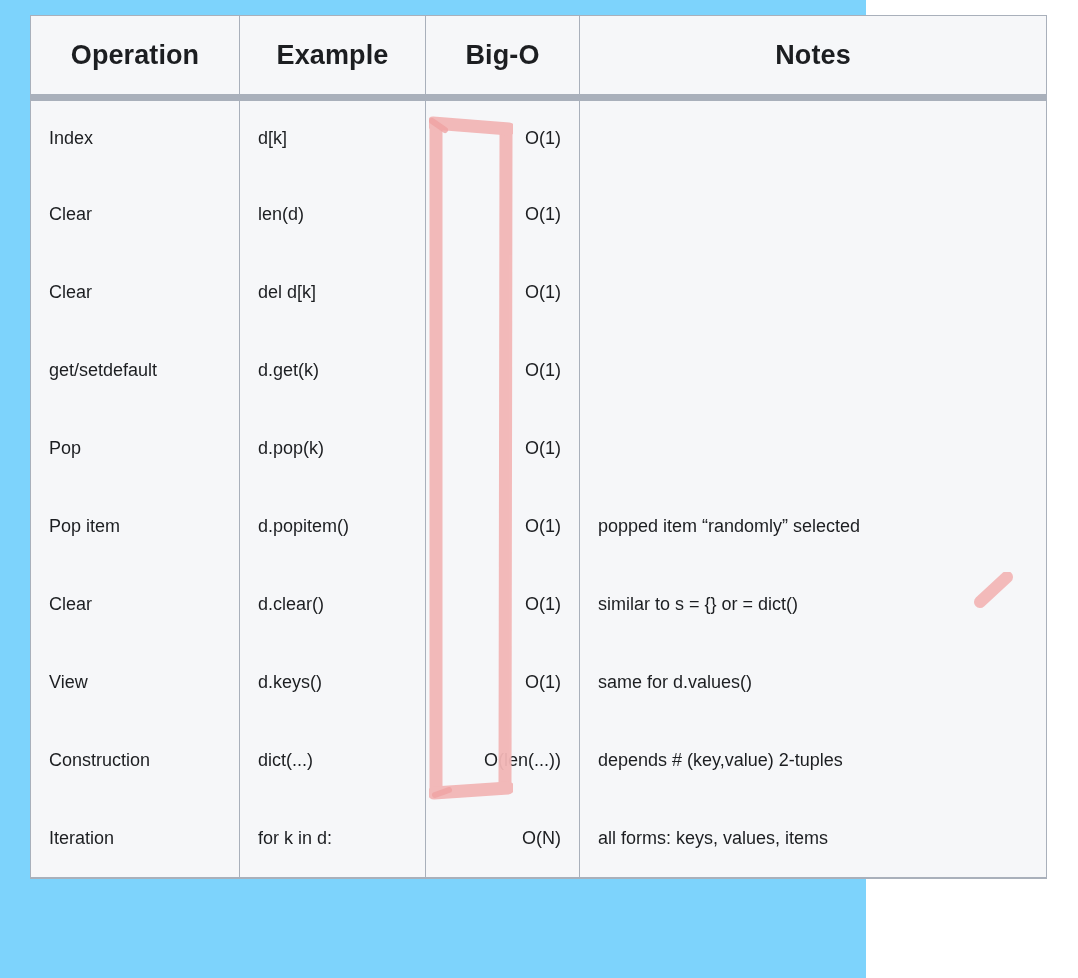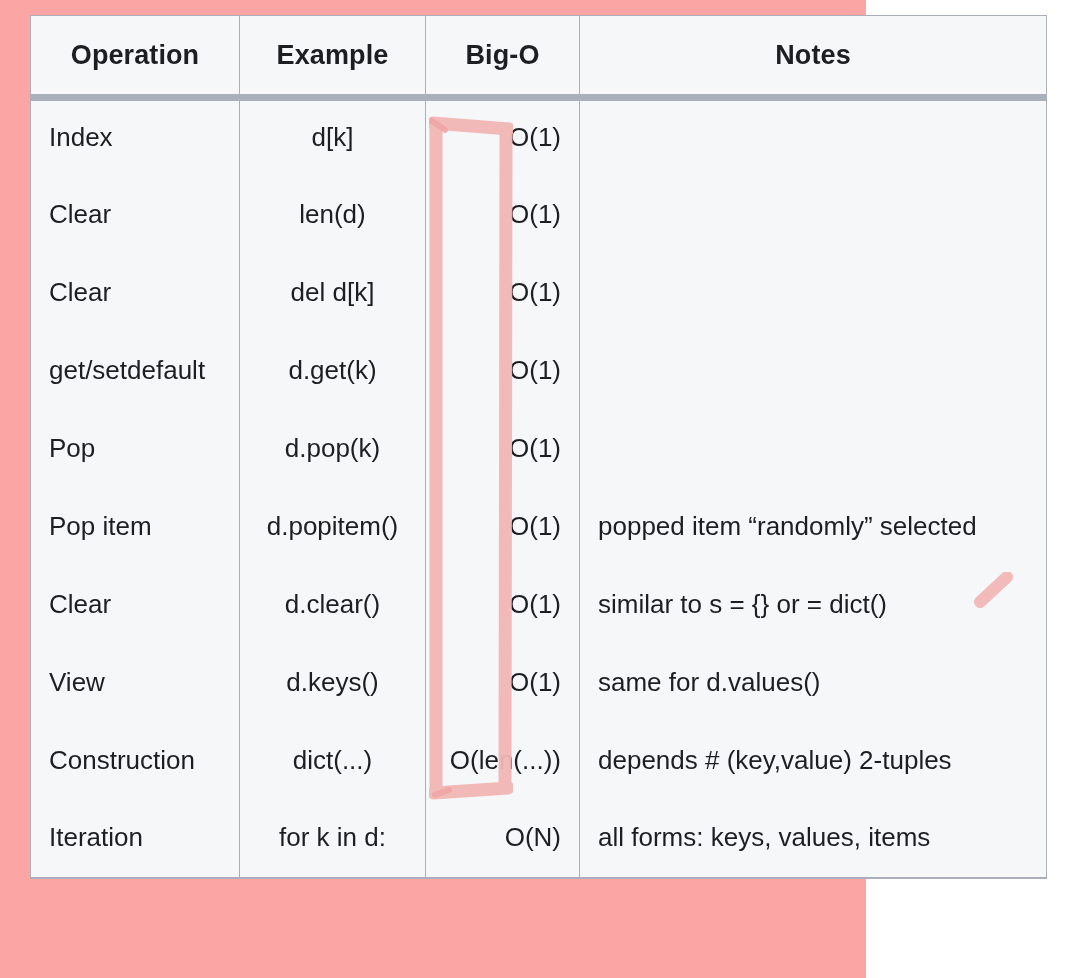--- a/index.html
+++ b/index.html
@@ -12,21 +12,21 @@
     height: 978px;
     font-family: "Liberation Sans", sans-serif;
     overflow: hidden;
     position: relative;
   }
 
   .page {
     position: relative;
     width: 866px;
     height: 978px;
-    background: #fca5a5;
+    background: #7dd3fc;
   }
 
   .table-wrap {
     position: absolute;
     left: 30px;
     top: 15px;
     width: 1016px;
     height: 945px;
   }
 
@@ -56,35 +56,35 @@
     font-weight: bold;
     text-align: center;
     vertical-align: middle;
     letter-spacing: 0.1px;
     border-bottom: 7px solid #a9b0bb;
     padding: 0 8px;
   }
 
   table.bigo tbody td {
     height: 78px;
-    font-size: 26px;
+    font-size: 18px;
     font-weight: normal;
     vertical-align: middle;
     padding: 0 18px;
     line-height: 1.15;
     border-top: none;
     border-bottom: none;
   }
 
   table.bigo tbody tr:last-child td {
     border-bottom: 2px solid #a9b0bb;
   }
 
   td.col-op    { text-align: left; }
-  td.col-ex    { text-align: center; }
+  td.col-ex    { text-align: left; }
   td.col-bigo  { text-align: right; }
   td.col-notes { text-align: left; padding-left: 18px; }
 
   
   .annot-rect {
     position: absolute;
     left: 429px;
     top: 114px;
     width: 84px;
     height: 688px;

